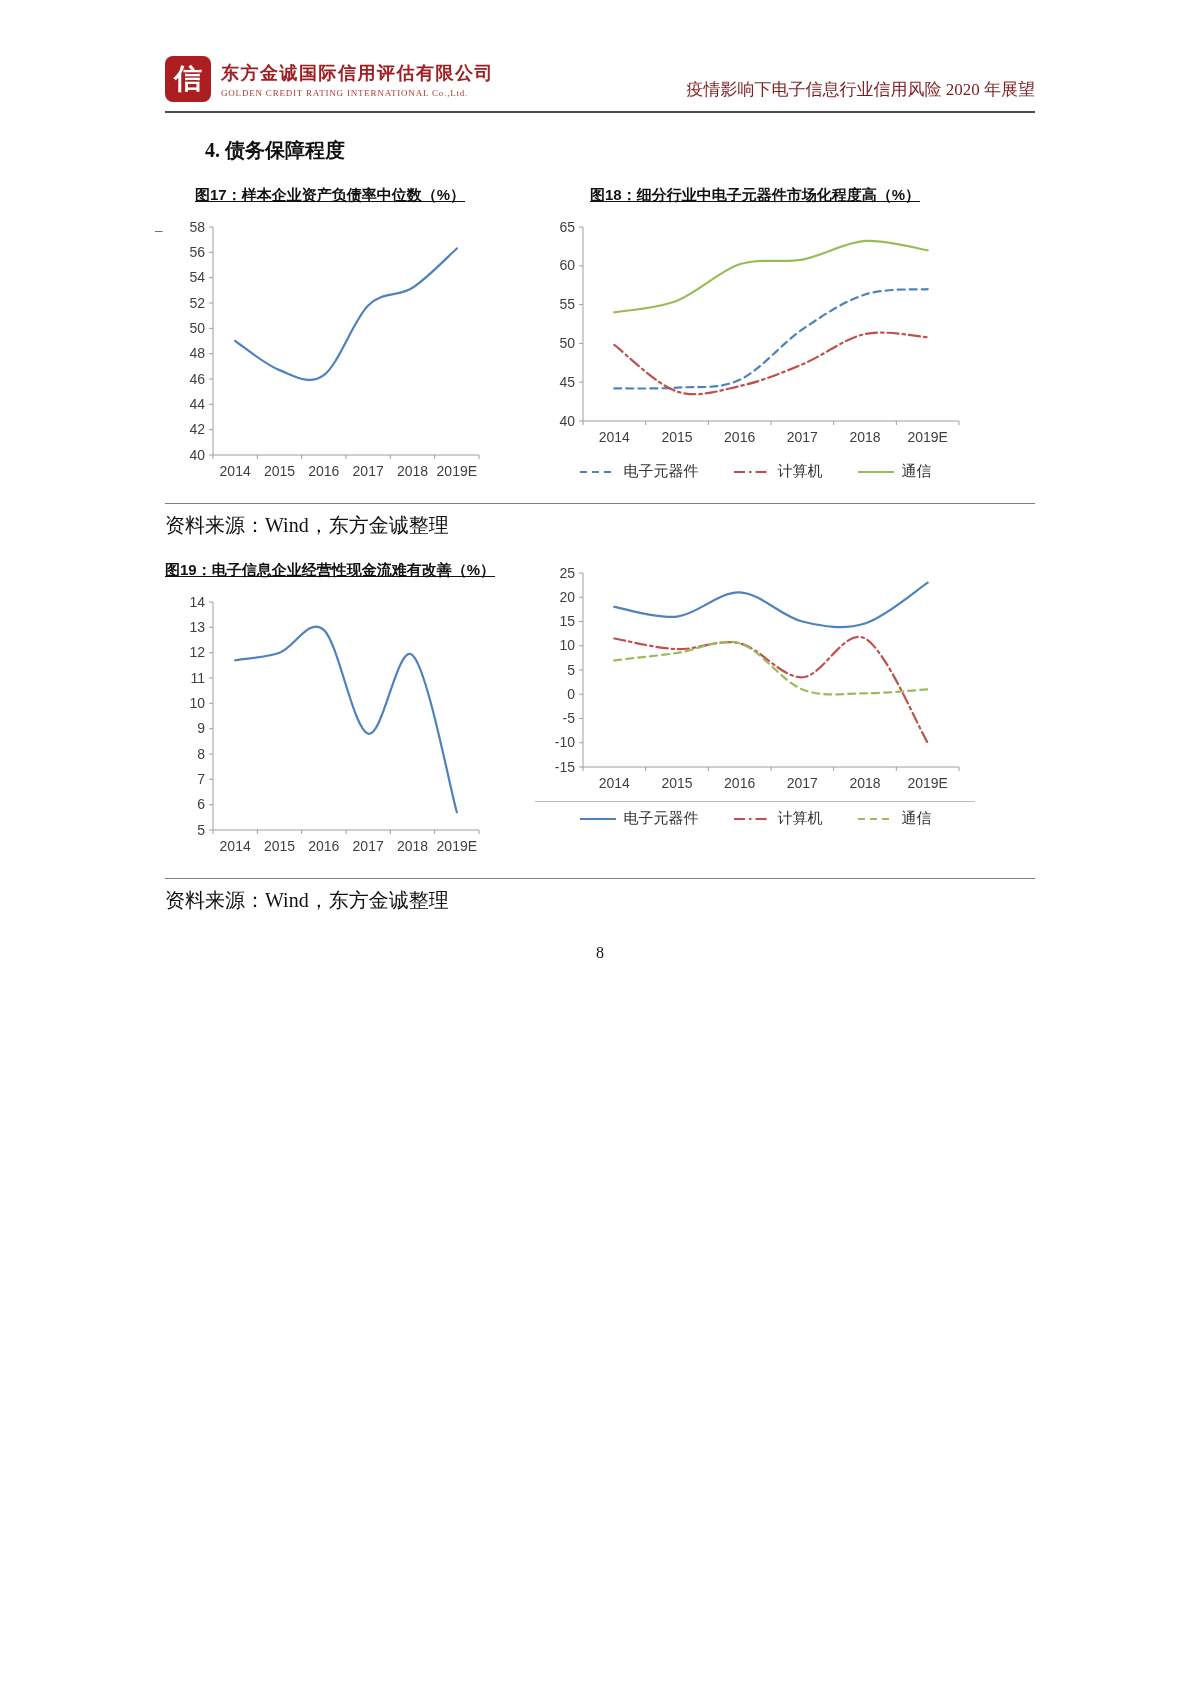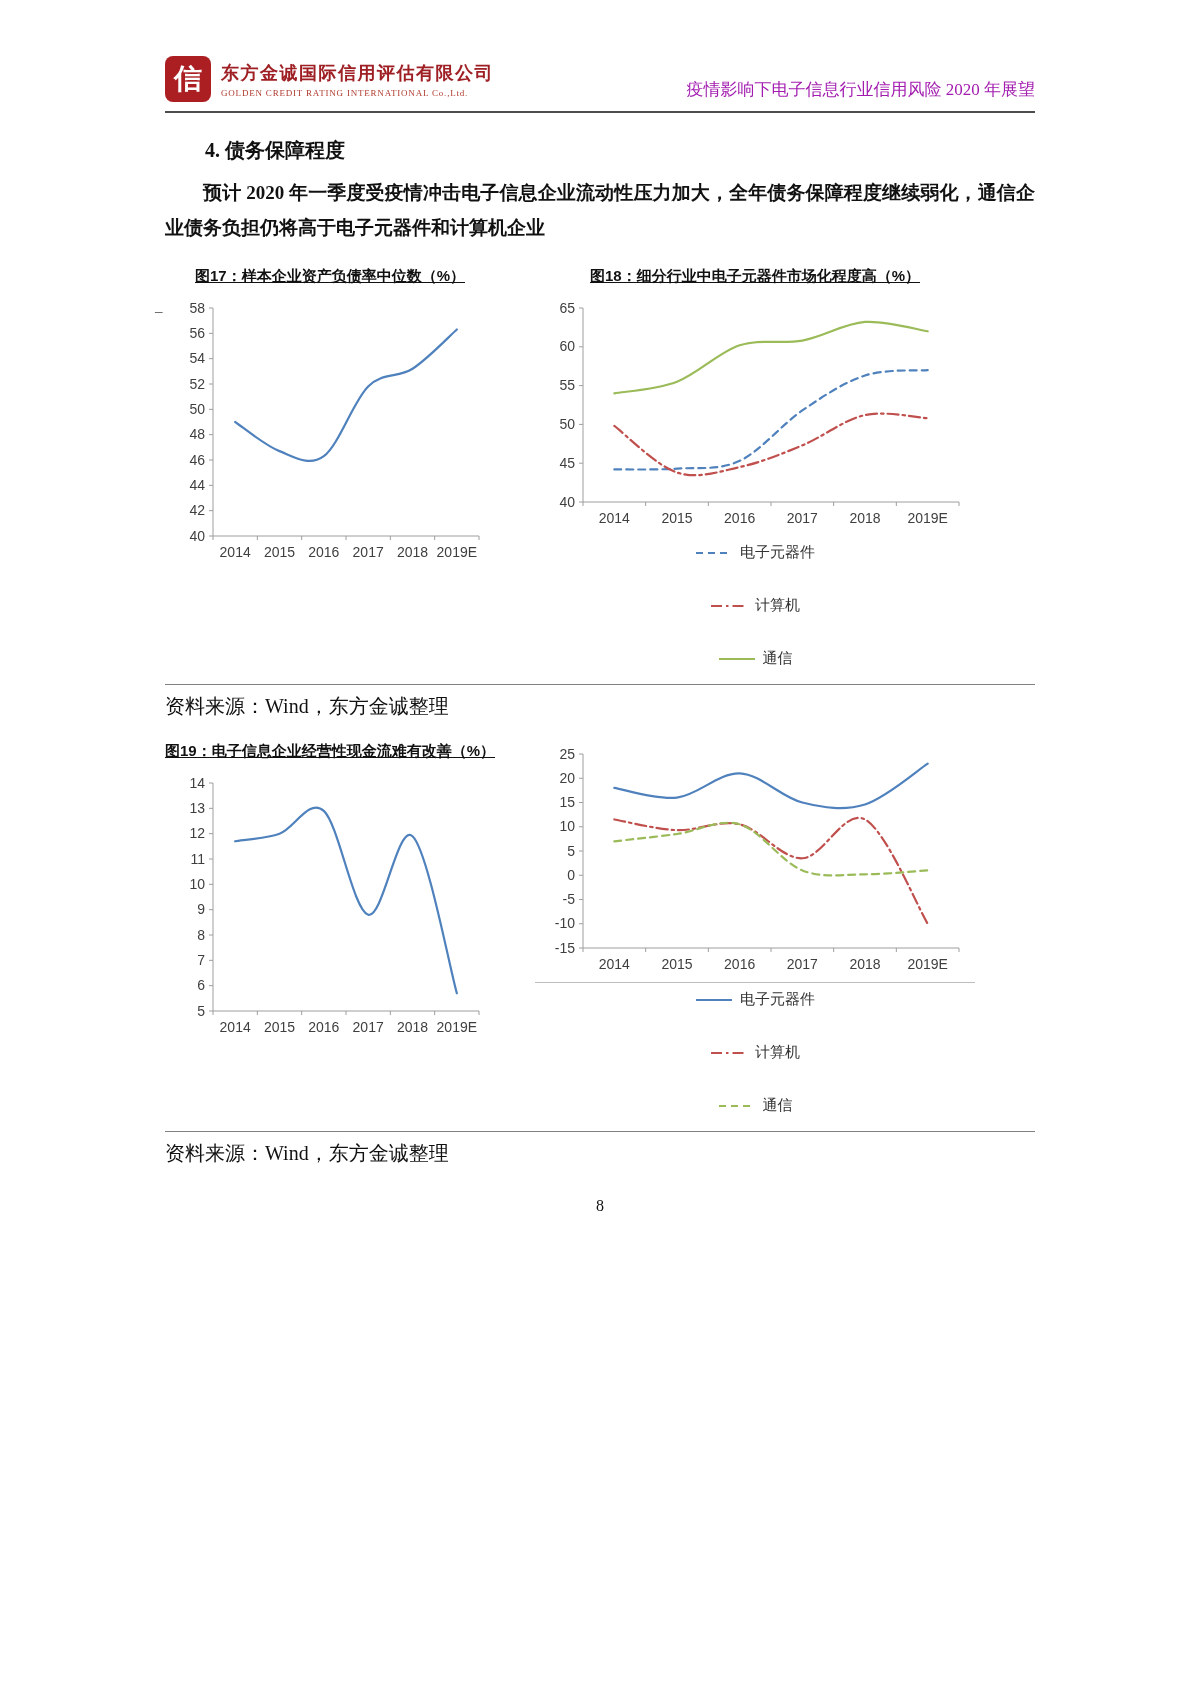--- a/index.html
+++ b/index.html
@@ -7,41 +7,41 @@
   body { width:1200px; height:1698px; font-family:"Liberation Serif", serif; color:#111; }
 
   .page { width:1200px; height:1698px; background:#fff; padding:56px 165px 0; position:relative; overflow:hidden; }
 
   
   .header { display:flex; justify-content:space-between; align-items:flex-end; padding-bottom:9px; border-bottom:2px solid #4d4d4d; }
   .logo-block { display:flex; align-items:center; gap:10px; }
   .logo-mark { width:46px; height:46px; background:#ab1f23; border-radius:8px; color:#fff; display:flex; align-items:center; justify-content:center; font-size:28px; font-weight:bold; }
   .company-cn { color:#9e1f24; font-weight:bold; font-size:18px; letter-spacing:1.5px; }
   .company-en { color:#b03a2e; font-size:9px; letter-spacing:0.8px; margin-top:3px; }
-  .doc-title { font-size:17px; color:#a21caf; padding-bottom:1px; }
+  .doc-title { font-size:17px; color:#7f1d1d; padding-bottom:1px; }
 
   
   .section-heading { margin-top:24px; font-size:20px; font-weight:bold; text-indent:2em; }
   .lead { margin-top:12px; font-size:19px; font-weight:bold; line-height:1.82; text-indent:2em; text-align:justify; }
   .para { margin-top:14px; font-size:19px; line-height:1.82; text-indent:2em; text-align:justify; }
 
   
   .fig-row { display:flex; align-items:flex-start; margin-top:22px; }
   .fig-col { position:relative; }
   .fig-col-left { width:330px; }
   .fig-col-right { width:440px; margin-left:40px; }
   .fig-title { font-family:"Liberation Sans", sans-serif; font-weight:bold; font-size:15px; text-align:center; margin-bottom:10px; white-space:nowrap;text-decoration:underline; }
   .chart { width:100%; }
   #chart-fig17 { height:272px; }
   #chart-fig18 { height:238px; }
   #chart-fig19 { height:272px; }
   #chart-fig20 { height:238px; }
   .stray-dash { position:absolute; left:-10px; top:36px; font-size:15px; color:#404040; }
 
-  .chart-legend { display:flex; justify-content:center; align-items:center; gap:34px; font-family:"Liberation Sans", sans-serif; font-size:15px; color:#333; padding-top:7px; margin-top:2px;flex-direction:column; }
+  .chart-legend { display:flex; justify-content:center; align-items:center; gap:34px; font-family:"Liberation Sans", sans-serif; font-size:15px; color:#333; padding-top:7px; margin-top:2px; }
   .legend-item { display:inline-flex; align-items:center; gap:7px; }
   .legend-bordered { border-top:1px solid #bdbdbd; }
 
   .source-block { border-top:1.5px solid #808080; margin-top:16px; padding-top:8px; font-size:20px; }
 
   .page-number { text-align:center; margin-top:30px; font-size:16px; }
 </style>
 </head>
 <body>
 
@@ -54,21 +54,20 @@
       </div>
       <div class="logo-text">
         <div class="company-cn">东方金诚国际信用评估有限公司</div>
         <div class="company-en">GOLDEN CREDIT RATING INTERNATIONAL Co.,Ltd.</div>
       </div>
     </div>
     <div class="doc-title">疫情影响下电子信息行业信用风险 2020 年展望</div>
   </div>
 
   <div class="section-heading">4. 债务保障程度</div>
-  <p class="lead">预计 2020 年一季度受疫情冲击电子信息企业流动性压力加大，全年债务保障程度继续弱化，通信企业债务负担仍将高于电子元器件和计算机企业</p>
 
   <div class="fig-row">
     <div class="fig-col fig-col-left">
       <div class="fig-title">图17：样本企业资产负债率中位数（%）</div>
       <div class="stray-dash">–</div>
       <div class="chart" id="chart-fig17"><svg width="330" height="272" viewBox="0 0 330 272">
             <line x1="44" y1="240" x2="48" y2="240" stroke="#9e9e9e" stroke-width="1"></line>
             <text x="40" y="244.5" text-anchor="end" font-size="14" fill="#3f3f3f" font-family="Liberation Sans, sans-serif">40</text>
             <line x1="44" y1="214.66666666666666" x2="48" y2="214.66666666666666" stroke="#9e9e9e" stroke-width="1"></line>
             <text x="40" y="219.16666666666666" text-anchor="end" font-size="14" fill="#3f3f3f" font-family="Liberation Sans, sans-serif">42</text>

